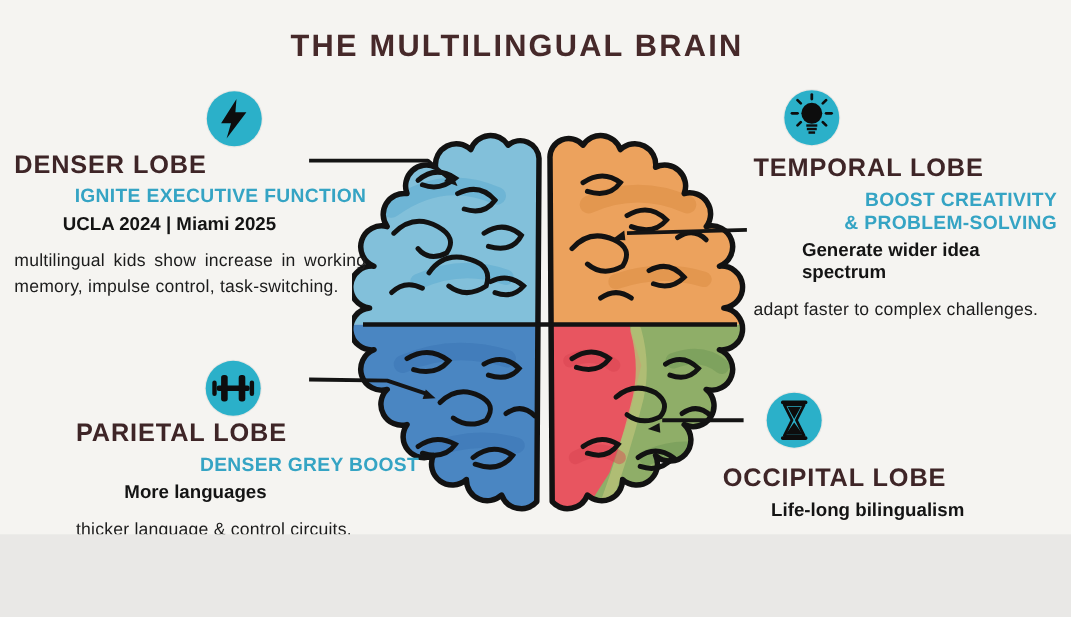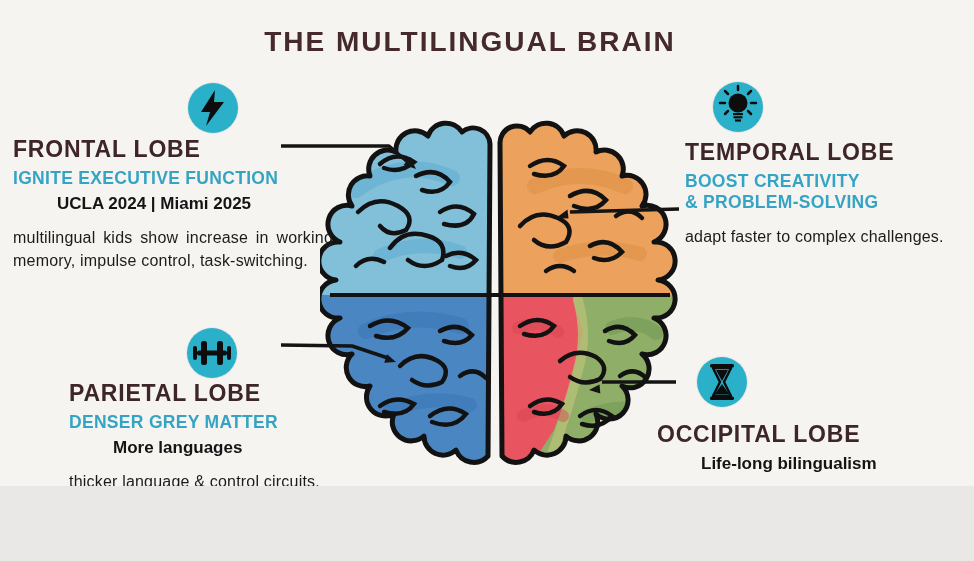--- a/index.html
+++ b/index.html
@@ -13,21 +13,21 @@
     position:absolute;left:180px;top:26px;width:580px;text-align:center;
     font-size:28px;font-weight:800;letter-spacing:2px;color:#46292a;
   }
   .icon-badge{
     position:absolute;width:50px;height:50px;border-radius:50%;
     background:#2bb0c9;display:flex;align-items:center;justify-content:center;
     box-shadow:0 0 0 1px rgba(0,0,0,0.05);
   }
   .section{position:absolute;}
   .heading{font-size:23px;font-weight:800;letter-spacing:0.8px;color:#3e2527;line-height:1.2;}
-  .subheading{font-size:17.5px;font-weight:800;letter-spacing:0.3px;color:#35a4c4;line-height:1.2;margin-top:4px;white-space:pre-line;}
+  .subheading{font-size:17.5px;font-weight:800;letter-spacing:0.3px;color:#35a4c4;line-height:1.2;margin-top:4px;white-space:pre-line;text-align:right;}
   .highlight{font-size:17px;font-weight:800;color:#141414;margin-top:5px;line-height:1.2;margin-left:44px;}
   .body-text{font-size:16px;color:#1c1c1c;margin-top:12px;line-height:1.45;letter-spacing:0.2px;}
   .justify{text-align:justify;}
   #sec-frontal{left:13px;top:136px;width:320px;}
   #sec-temporal{left:685px;top:139px;width:276px;}
   #sec-parietal{left:69px;top:380px;width:312px;}
   #sec-occipital{left:657px;top:421px;width:312px;}
   #icon-frontal{left:188px;top:83px;}
   #icon-temporal{left:713px;top:82px;}
   #icon-parietal{left:187px;top:328px;}
@@ -159,36 +159,37 @@
     <svg width="50" height="50" viewBox="0 0 50 50">
       <rect x="13" y="7" width="24" height="3.5" rx="1.5" fill="#0d0d0d"></rect>
       <rect x="13" y="39.5" width="24" height="3.5" rx="1.5" fill="#0d0d0d"></rect>
       <path d="M 16 11 L 34 11 L 27 25 L 34 39 L 16 39 L 23 25 Z" fill="none" stroke="#0d0d0d" stroke-width="2.5" stroke-linejoin="round"></path>
       <path d="M 19 13 L 31 13 L 25 24 Z" fill="#0d0d0d"></path>
       <path d="M 25 27 L 17.5 37.5 L 32.5 37.5 Z" fill="#0d0d0d"></path>
     </svg>
   </div>
 
   <div class="section" id="sec-frontal">
-    <div class="heading">FRONTAL LOBE</div>
+    <div class="heading">DENSER LOBE</div>
     <div class="subheading">IGNITE EXECUTIVE FUNCTION</div>
     <div class="highlight">UCLA 2024 | Miami 2025</div>
     <div class="body-text justify">multilingual kids show increase in working memory, impulse control, task-switching.</div>
   </div>
 
   <div class="section" id="sec-temporal">
     <div class="heading">TEMPORAL LOBE</div>
     <div class="subheading">BOOST CREATIVITY
 &amp; PROBLEM-SOLVING</div>
+    <div class="highlight">Generate wider idea spectrum</div>
     <div class="body-text justify">adapt faster to complex challenges.</div>
   </div>
 
   <div class="section" id="sec-parietal">
     <div class="heading">PARIETAL LOBE</div>
-    <div class="subheading">DENSER GREY MATTER</div>
+    <div class="subheading">DENSER GREY BOOST</div>
     <div class="highlight">More languages</div>
     <div class="body-text">thicker language &amp; control circuits.</div>
   </div>
 
   <div class="section" id="sec-occipital">
     <div class="heading">OCCIPITAL LOBE</div>
     <div class="highlight">Life-long bilingualism</div>
   </div>
 
 </div>

